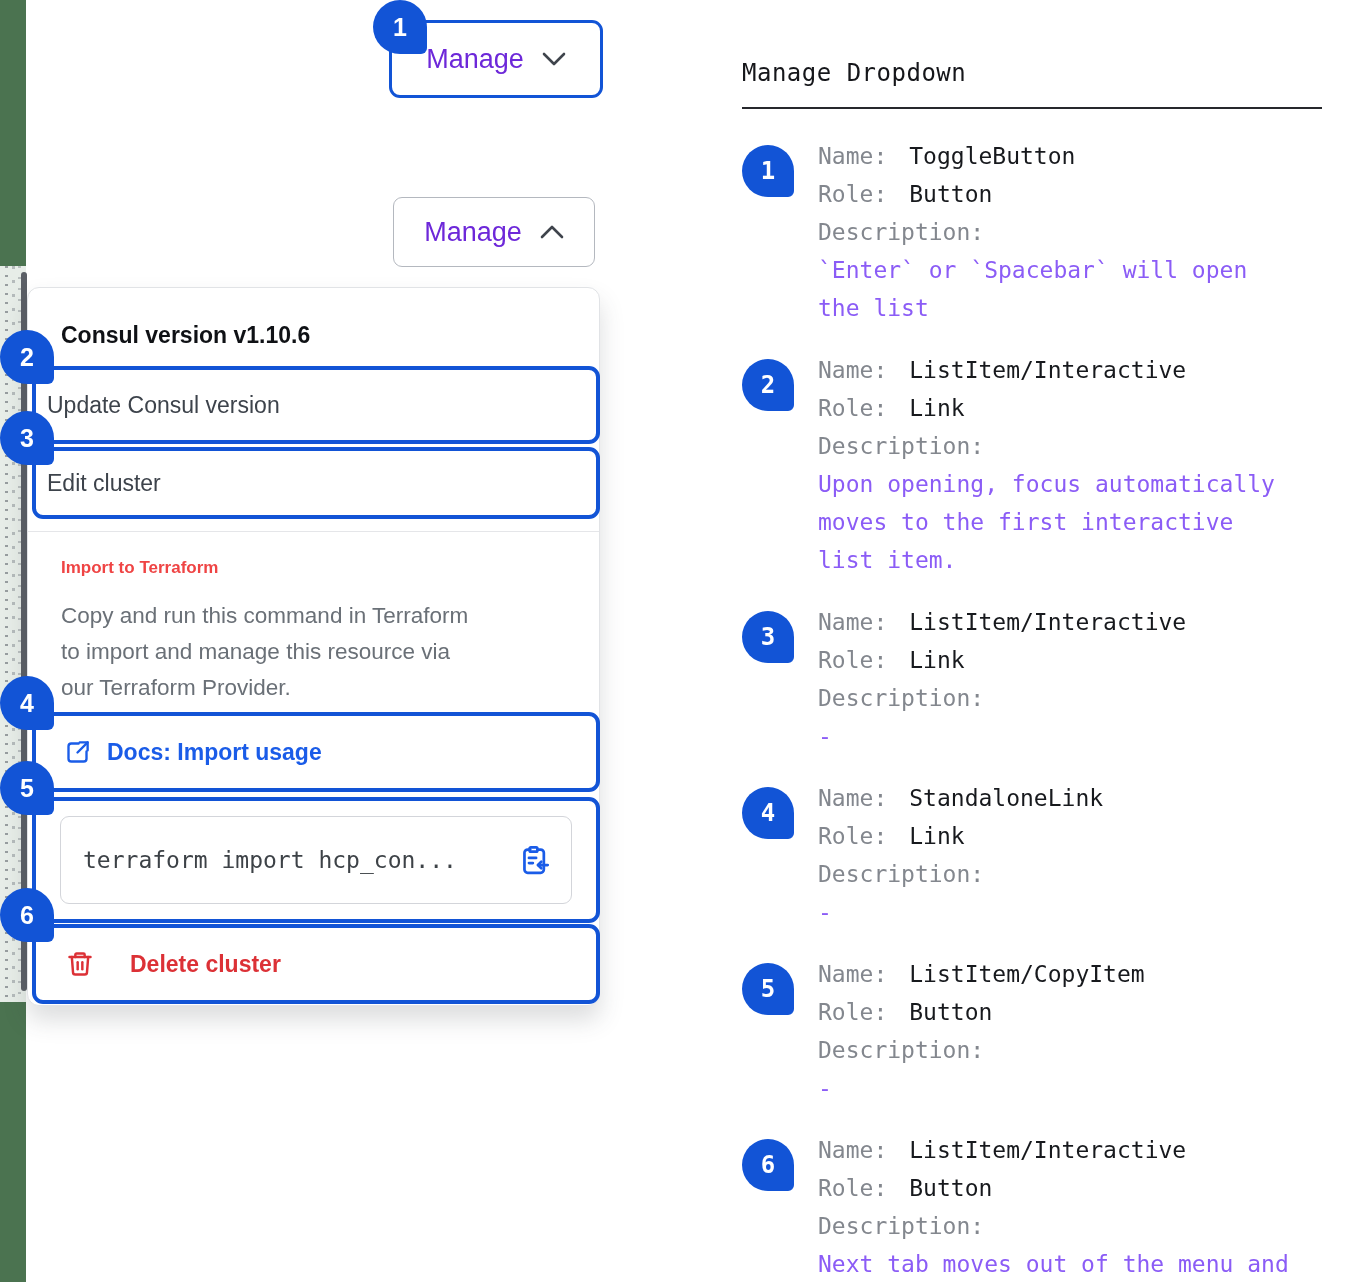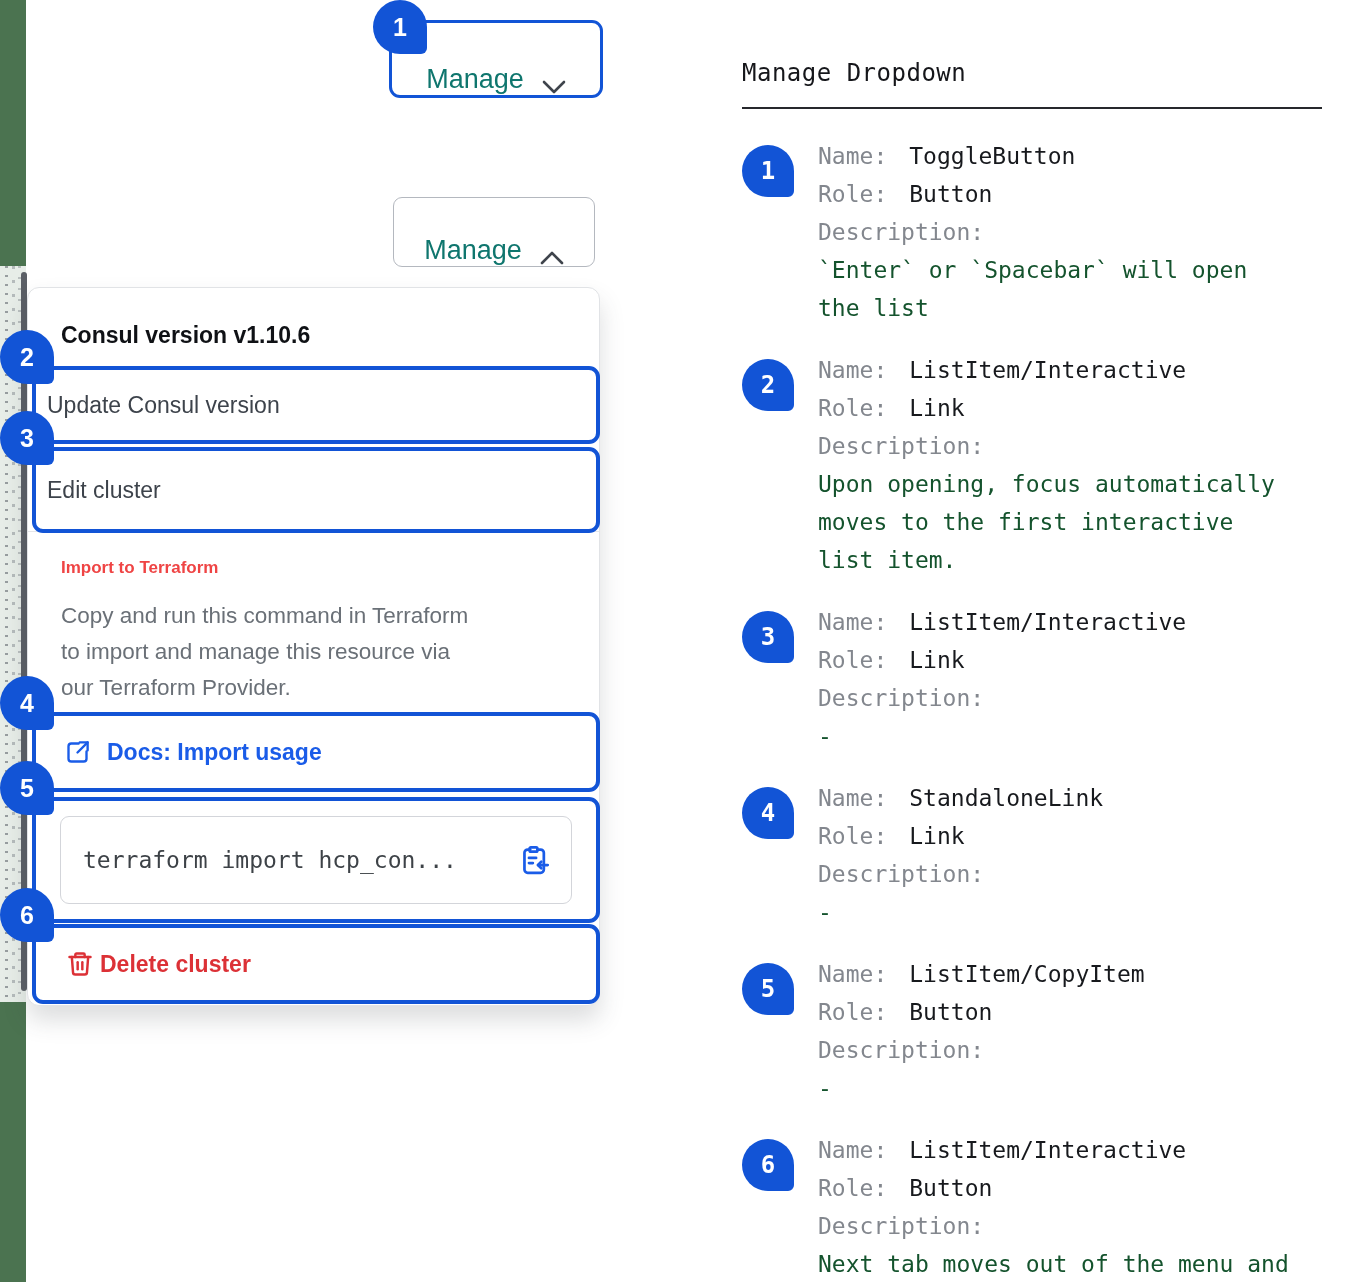--- a/index.html
+++ b/index.html
@@ -15,22 +15,22 @@
       repeating-linear-gradient(to bottom, rgba(86,92,100,.55) 0 2px, rgba(0,0,0,0) 2px 9px),
       repeating-linear-gradient(to bottom, rgba(120,126,134,.45) 0 3px, rgba(0,0,0,0) 3px 14px),
       repeating-linear-gradient(to bottom, rgba(100,106,114,.35) 0 2px, rgba(0,0,0,0) 2px 11px);
     background-size:3px 100%, 3px 100%, 3px 100%;
     background-position:5px 0, 12px 0, 18px 0;
     background-repeat:no-repeat; }
   .panel-edge { position:absolute; left:21px; top:272px; width:6px; height:719px;
     background:#5b5f66; border-radius:4px; }
 
   
-  .toggle { position:absolute; display:flex; align-items:flex-end; justify-content:center;
-    gap:18px; background:#fff; color:#0f766e; font-size:27px; cursor:pointer; }
+  .toggle { position:absolute; display:flex; align-items:center; justify-content:center;
+    gap:18px; background:#fff; color:#6d28d9; font-size:27px; cursor:pointer; }
   .toggle-closed { left:389px; top:20px; width:214px; height:78px;
     border:3.5px solid #1254d6; border-radius:11px; }
   .toggle-open { left:393px; top:197px; width:202px; height:70px;
     border:1.5px solid #b4b8bf; border-radius:9px; }
   .chev { width:24px; height:16px; }
   .chev svg { display:block; stroke:#3f444c; stroke-width:2.6; fill:none;
     stroke-linecap:round; stroke-linejoin:round; width:24px; height:16px; }
 
   
   .num-badge { position:absolute; width:54px; height:54px; background:#1254d6; color:#fff;
@@ -46,60 +46,60 @@
   
   .panel { position:absolute; left:27px; top:287px; width:573px; height:719px;
     background:#fff; border:1px solid #e1e3e6; border-radius:12px;
     box-shadow:0 14px 24px rgba(60,64,70,.18); z-index:2; }
   .panel-inner { position:relative; width:100%; height:100%; }
   .version-header { position:absolute; left:33px; top:34px; font-size:23px;
     font-weight:bold; color:#0f1115; }
   .focus-ring { position:absolute; left:4px; width:568px; border:4px solid #1254d6;
     border-radius:11px; background:#fff; display:flex; align-items:center; z-index:3; }
   .ring2 { top:78px;  height:78px; }
-  .ring3 { top:159px; height:86px; }
+  .ring3 { top:159px; height:72px; }
   .ring4 { top:424px; height:80px; }
   .ring5 { top:509px; height:126px; }
   .ring6 { top:636px; height:80px; }
   .menu-label { margin-left:11px; font-size:23px; color:#3d434b; }
   .section-divider { position:absolute; left:0; right:0; top:243px; height:1px; background:#e5e6e9; }
   .import-title { position:absolute; left:33px; top:270px; font-size:17px;
     font-weight:bold; color:#ef4444; }
   .import-desc { position:absolute; left:33px; top:310px; width:510px; font-size:22.5px;
     line-height:36px; color:#6a7077; white-space:pre-line; }
   .docs-link { display:flex; align-items:flex-start; gap:16px; margin-left:28px;
     color:#1a5ce8; font-size:23px; font-weight:600; cursor:pointer; }
   .docs-link svg { width:27px; height:27px; stroke:#1a5ce8; stroke-width:2.1; fill:none;
     stroke-linecap:round; stroke-linejoin:round; }
   .code-field { position:absolute; left:24px; right:24px; top:15px; bottom:15px;
     border:1.5px solid #d3d5da; border-radius:9px; display:flex; align-items:center;
     justify-content:space-between; padding:0 22px; cursor:pointer; }
   .ring5 .code-field { width:calc(100% - 48px); }
   .code-text { font-family:"DejaVu Sans Mono", monospace; font-size:23px; color:#3d4247; }
   .copy-ic svg { width:31px; height:31px; stroke:#1a5ce8; stroke-width:2.1; fill:none;
     stroke-linecap:round; stroke-linejoin:round; display:block; }
-  .delete-item { display:flex; align-items:center; gap:6px; margin-left:30px;
+  .delete-item { display:flex; align-items:center; gap:36px; margin-left:30px;
     color:#dc3136; font-size:23px; font-weight:600; cursor:pointer; }
   .delete-item svg { width:28px; height:28px; stroke:#dc3136; stroke-width:2.1; fill:none;
     stroke-linecap:round; stroke-linejoin:round; }
 
   
   .right-col { position:absolute; left:742px; top:28px; width:580px;
     font-family:"DejaVu Sans Mono", monospace; }
   .right-title { font-size:24px; font-weight:500; color:#15161a; margin-top:31px;
     letter-spacing:.5px; }
   .right-rule { margin-top:20px; border:none; border-top:2px solid #26282c; width:100%; }
   .acc-items { margin-top:28px; }
   .acc-item { display:flex; gap:24px; margin-bottom:24px; }
   .acc-badge { position:static; flex:0 0 52px; width:52px; height:52px; margin-top:8px;
     font-size:24px; }
   .acc-text { font-size:23px; line-height:38px; }
   .lbl { color:#83878e; }
   .val { color:#17191d; margin-left:22px; }
-  .desc-text { color:#14532d; white-space:pre-line; }
+  .desc-text { color:#8b5cf6; white-space:pre-line; }
 </style>
 </head>
 <body>
 
 <div class="stage">
 
   <div class="green-bar"></div>
   <div class="torn-overlay"></div>
   <div class="panel-edge"></div>
 

